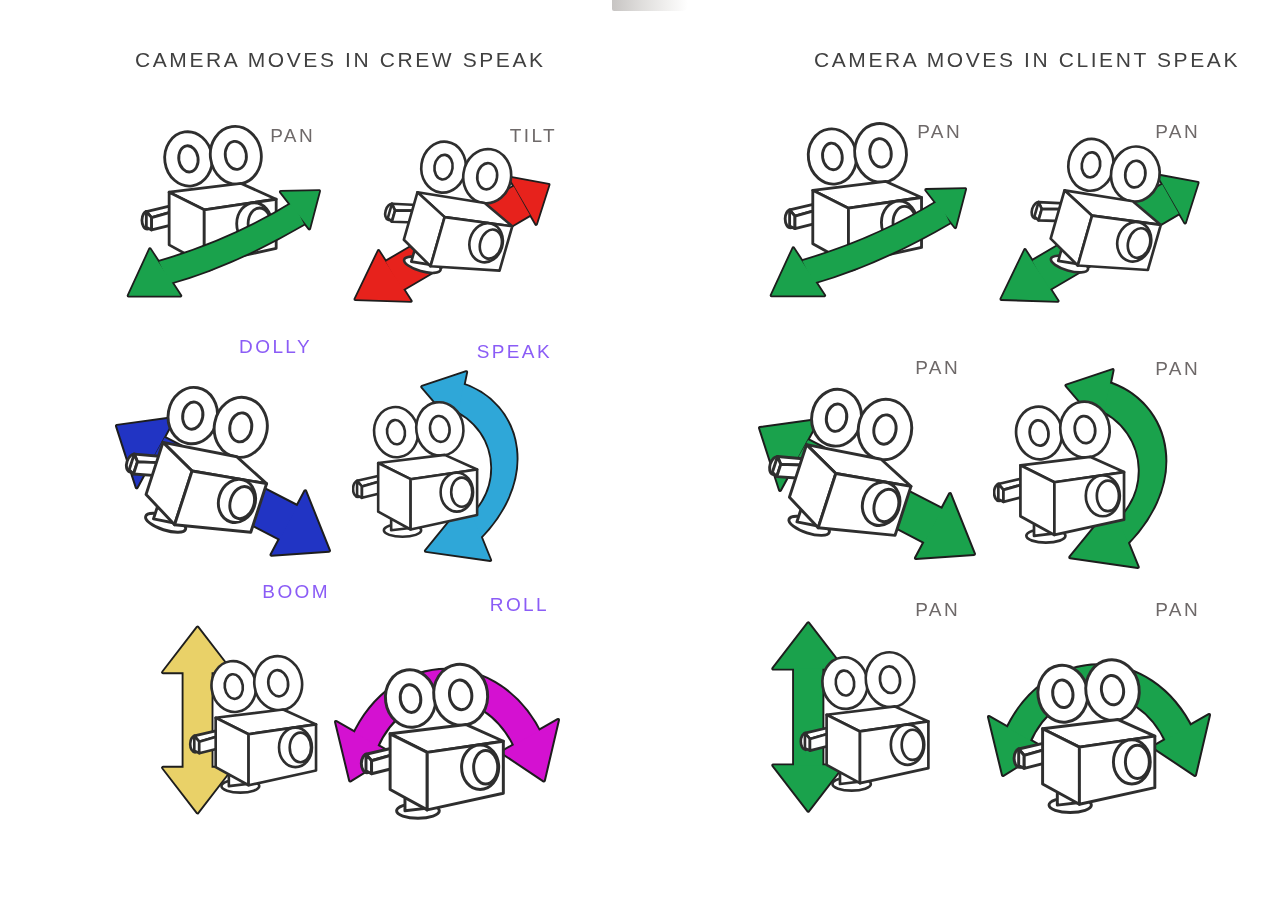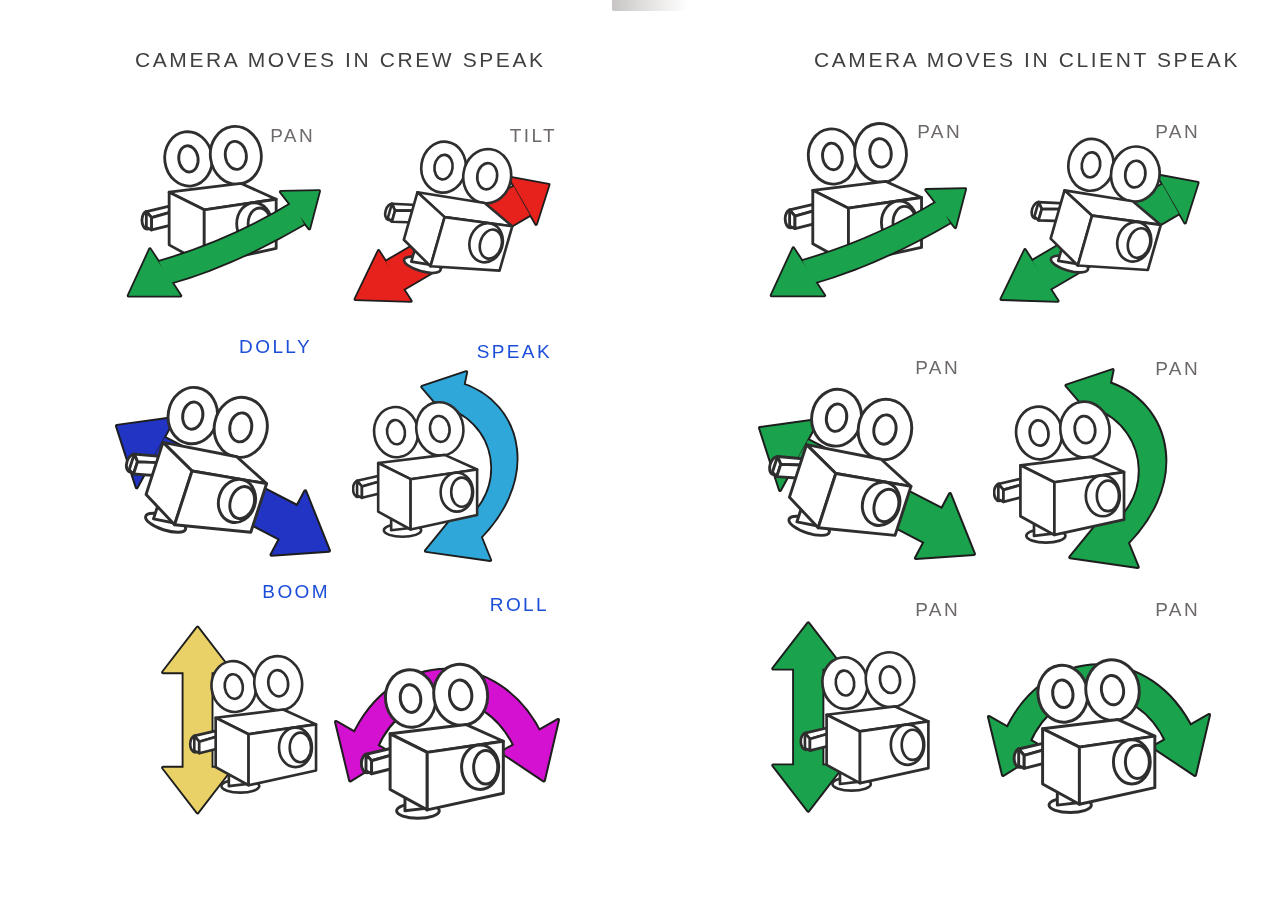--- a/index.html
+++ b/index.html
@@ -9,21 +9,21 @@
   }
   .panel-title{
     position:absolute;text-align:center;
     font-size:21px;letter-spacing:2.6px;color:#404040;white-space:nowrap;
   }
   .cell{position:absolute;}
   .move-label{
     position:absolute;font-size:19px;letter-spacing:2.4px;white-space:nowrap;z-index:3;
   }
   .lbl-gray{color:#6e6969;margin-top:17px;}
-  .lbl-black{color:#1d4ed8;}
+  .lbl-black{color:#8b5cf6;}
   .art{position:absolute;left:0;top:24px;width:100%;height:calc(100% - 24px);}
   
   .arrO{fill:#ffffff;stroke:#1d1d1d;stroke-width:4;stroke-linejoin:round;}
   .arrF{stroke:none;}
   .spine-mark{
     position:absolute;left:612px;top:0;width:76px;height:11px;
     background:linear-gradient(90deg,#b9b6b4,#d8d6d4 40%,#efeeed 75%,rgba(255,255,255,0));
     border-radius:0 0 6px 2px;opacity:.8;
   }
   #defs-svg{position:absolute;width:0;height:0;overflow:hidden;}

